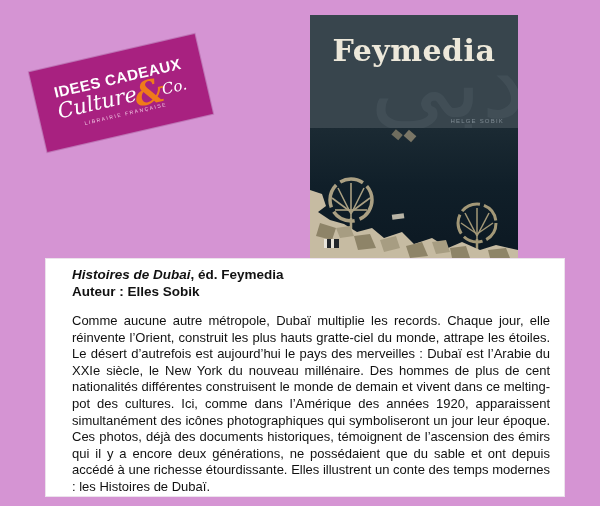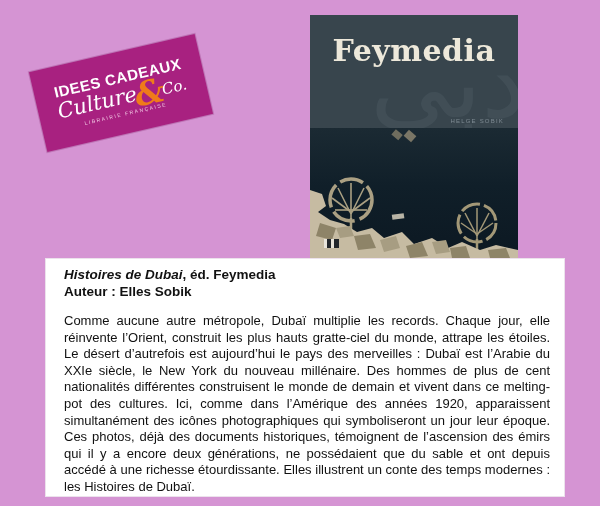--- a/index.html
+++ b/index.html
@@ -31,21 +31,21 @@
   .cover-author{position:absolute;right:14px;bottom:4px;font-size:6px;letter-spacing:1.2px;color:#7f8b93;}
   .cover-sat{display:block;}
   .pub-logo{position:absolute;left:14px;bottom:10px;width:15px;height:9px;background:#23272b;
     border-left:3px solid #e8e4da;box-sizing:border-box;}
   .pub-logo:after{content:"";display:block;width:3px;height:9px;margin-left:4px;background:#e8e4da;}
 
   
   .info-box{
     position:absolute;left:45px;top:258px;width:520px;height:239px;
     background:#ffffff;border:1px solid #ece2ec;box-sizing:border-box;
-    padding:7px 14px 0 18px;color:#111111;
+    padding:7px 14px 0 26px;color:#111111;
   }
   .info-header{font-weight:bold;font-size:13.5px;line-height:17px;}
   .info-header .it{font-style:italic;}
   .info-body{margin:13px 0 0 0;font-size:13px;line-height:16.6px;text-align:justify;}
 </style>
 </head>
 <body>
 
 <div class="page">
 

